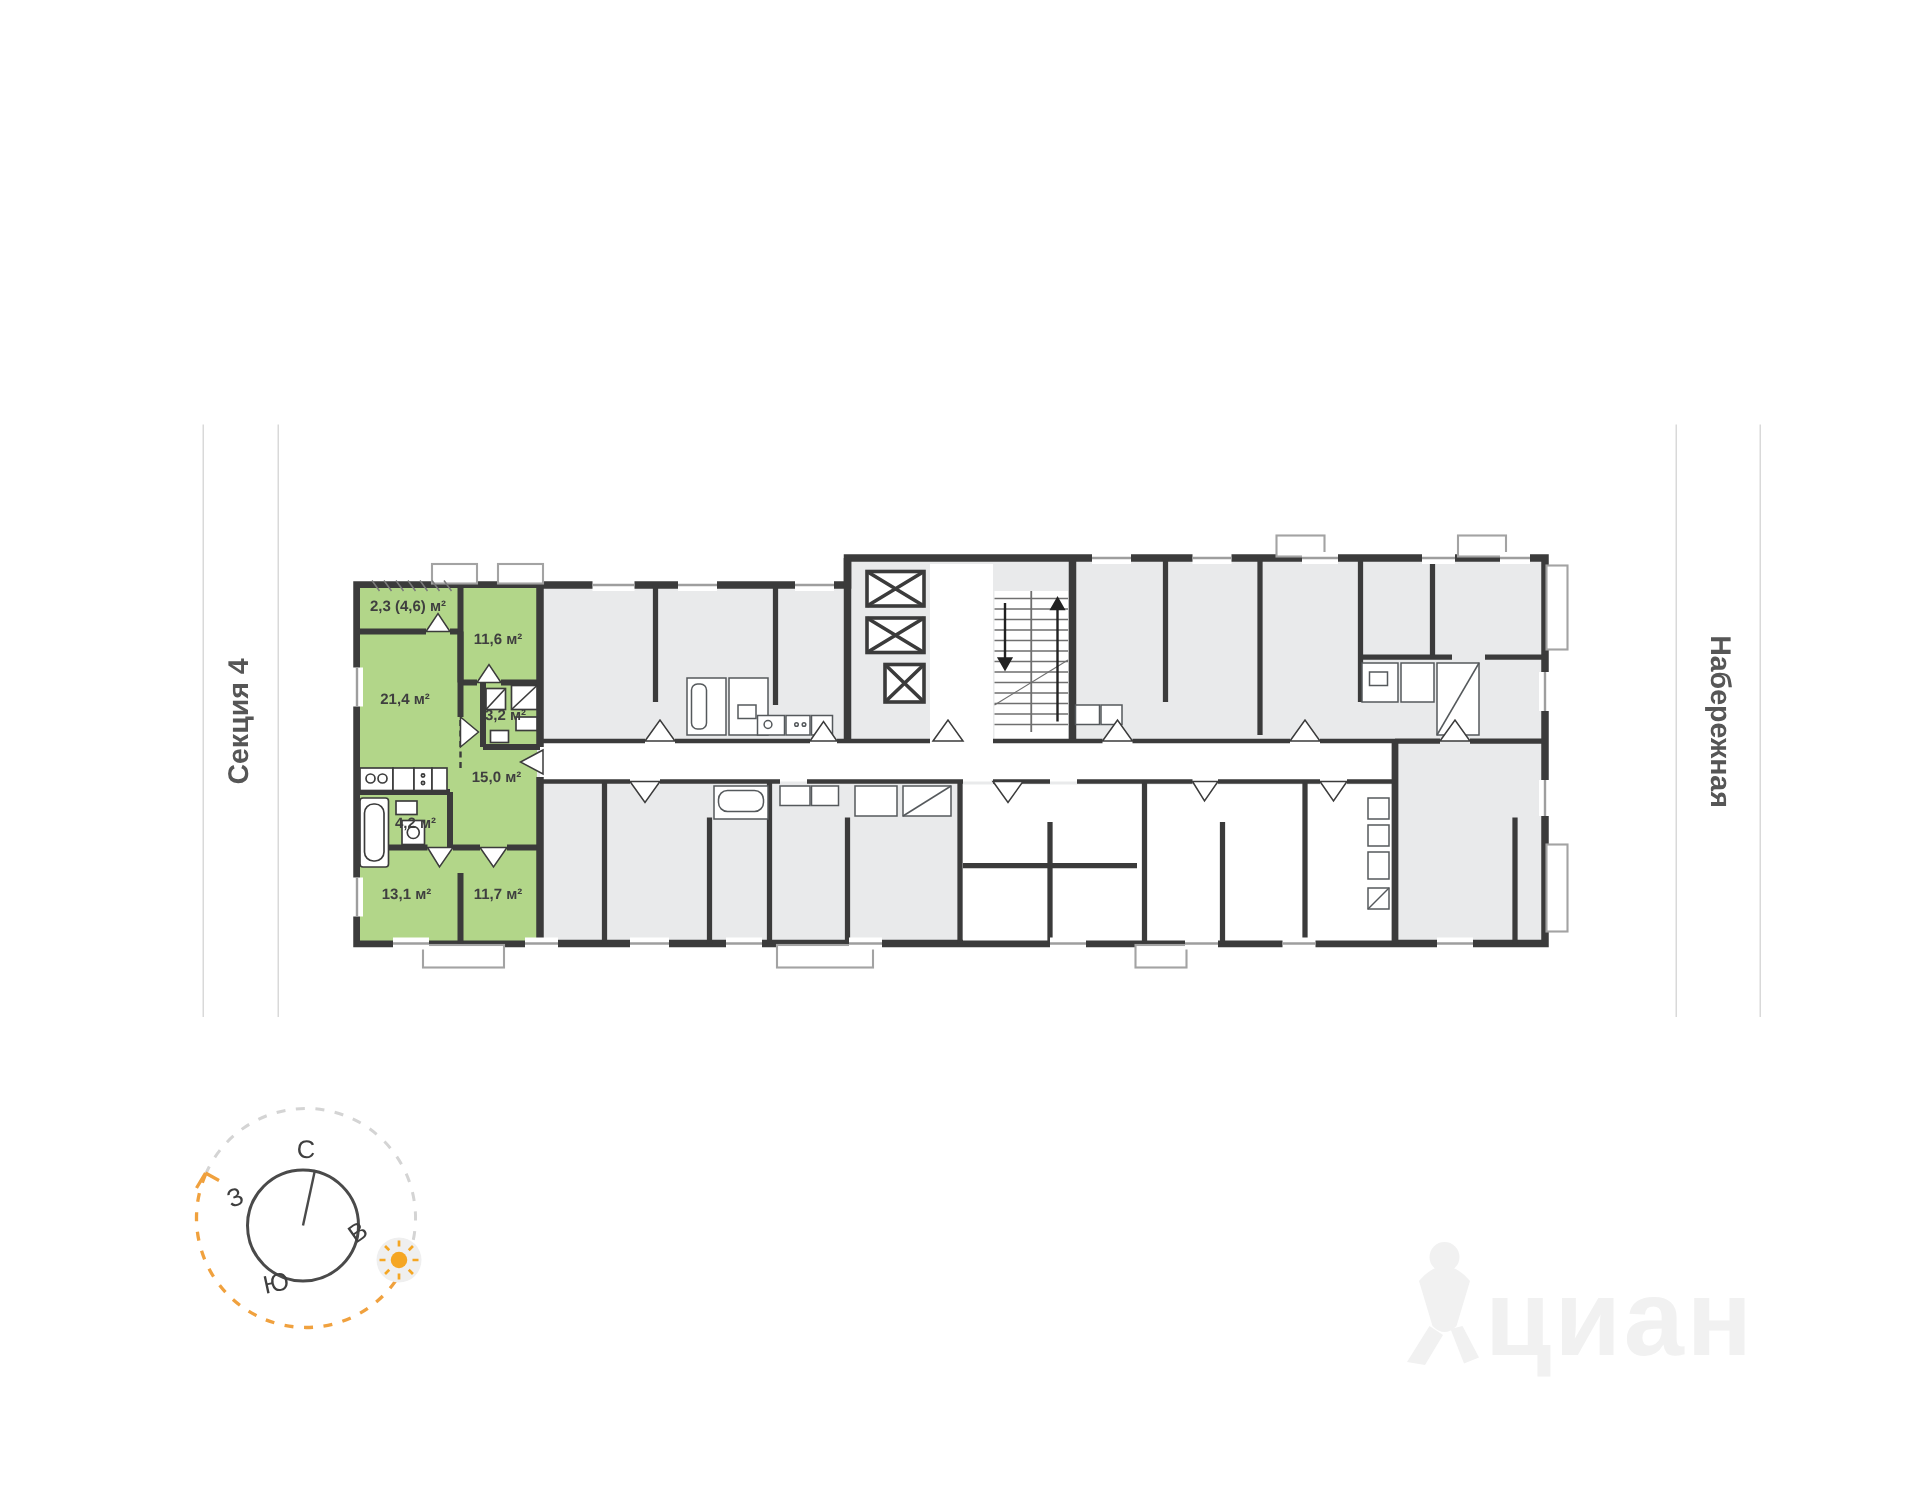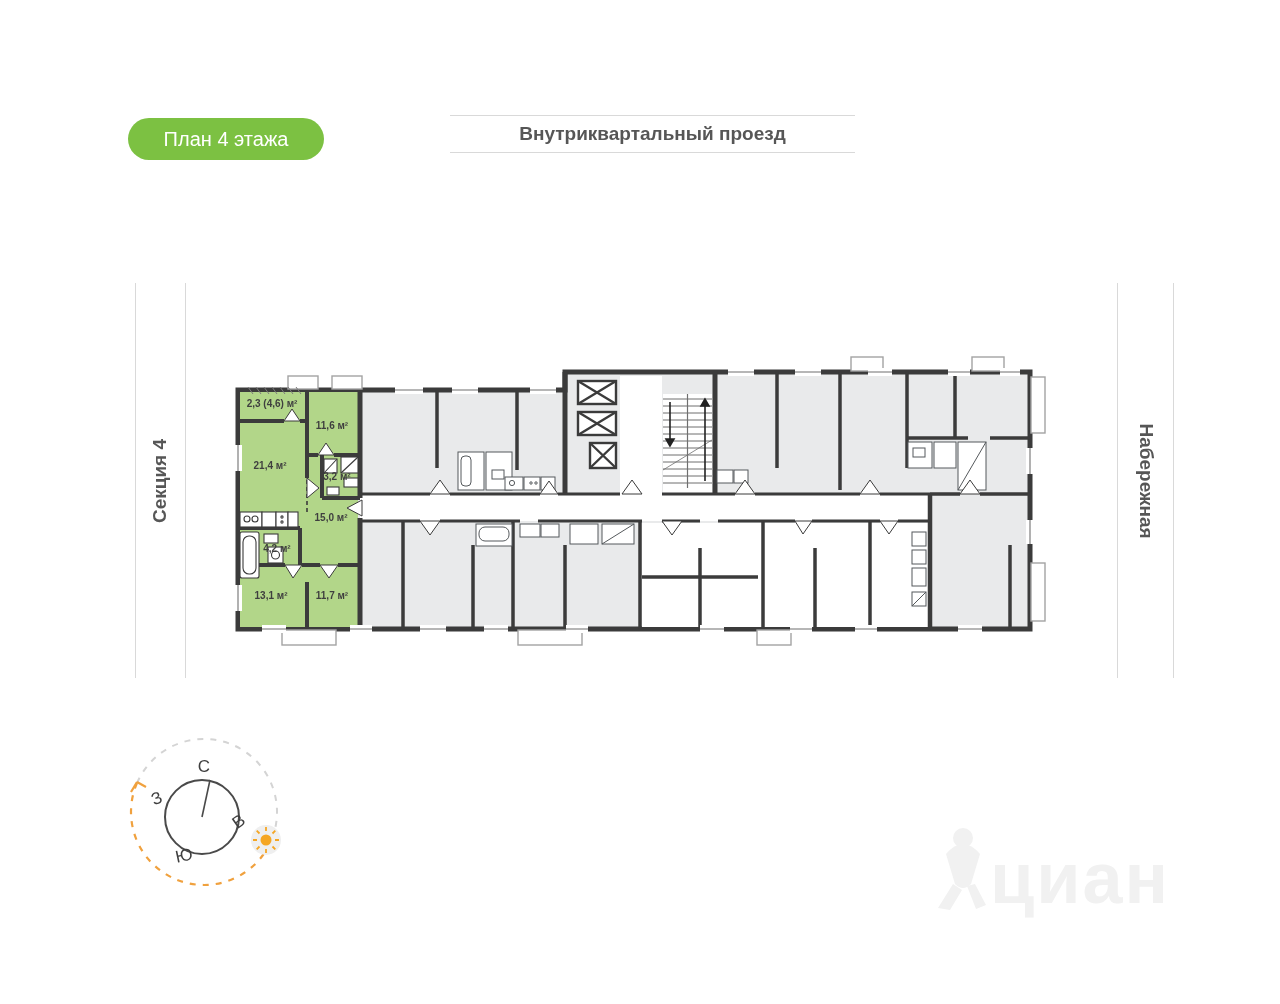--- a/index.html
+++ b/index.html
@@ -26,25 +26,21 @@
   svg text{font-family:"Liberation Sans",sans-serif;}
   .area-label{font-size:10px;font-weight:bold;fill:#3f3f3f;}
   .compass-letter{font-size:17px;fill:#3f3f3f;}
   .wm-text{font-size:72px;font-weight:bold;fill:#f1f1f1;letter-spacing:2px;}
 </style>
 </head>
 <body>
 
 <div class="canvas">
 
-  <div class="badge">План 4 этажа</div>
-
-  <div class="street-h street-top">
-    <span>Внутриквартальный проезд</span>
-  </div>
+
   <div class="street-v street-left">
     <span>Секция 4</span>
   </div>
   <div class="street-v street-right">
     <span>Набережная</span>
   </div>
 
   <svg width="1280" height="1004" viewBox="0 0 1280 1004">
 
     <g>

